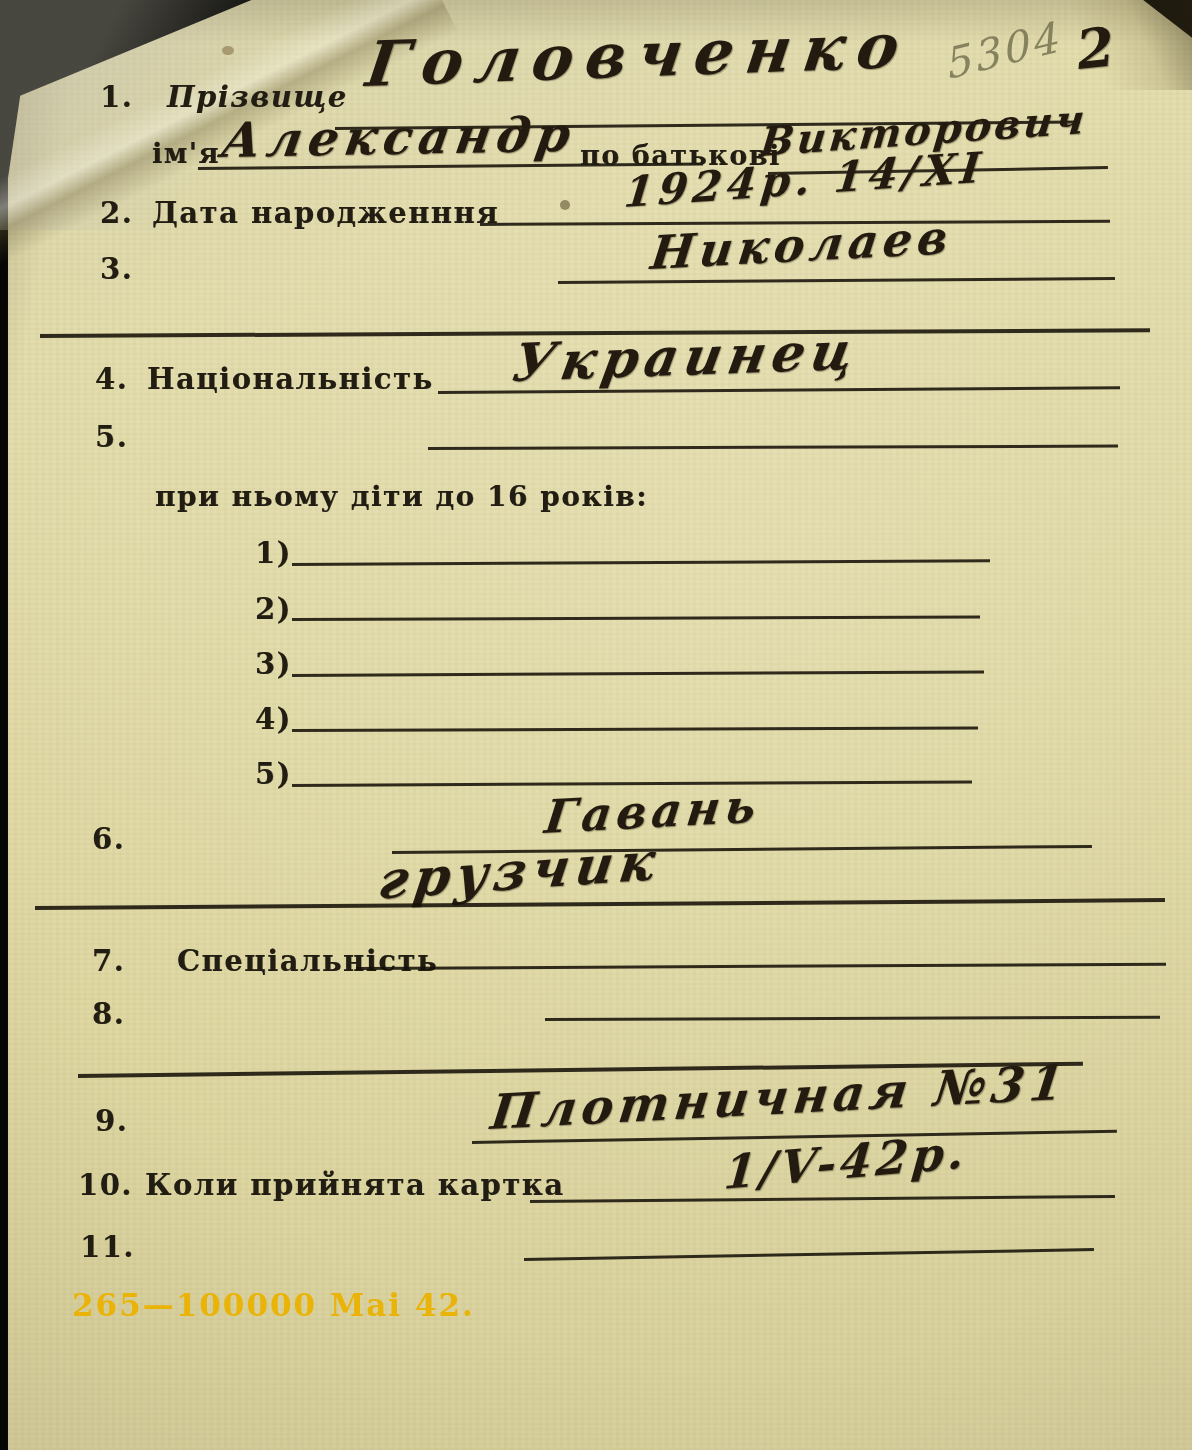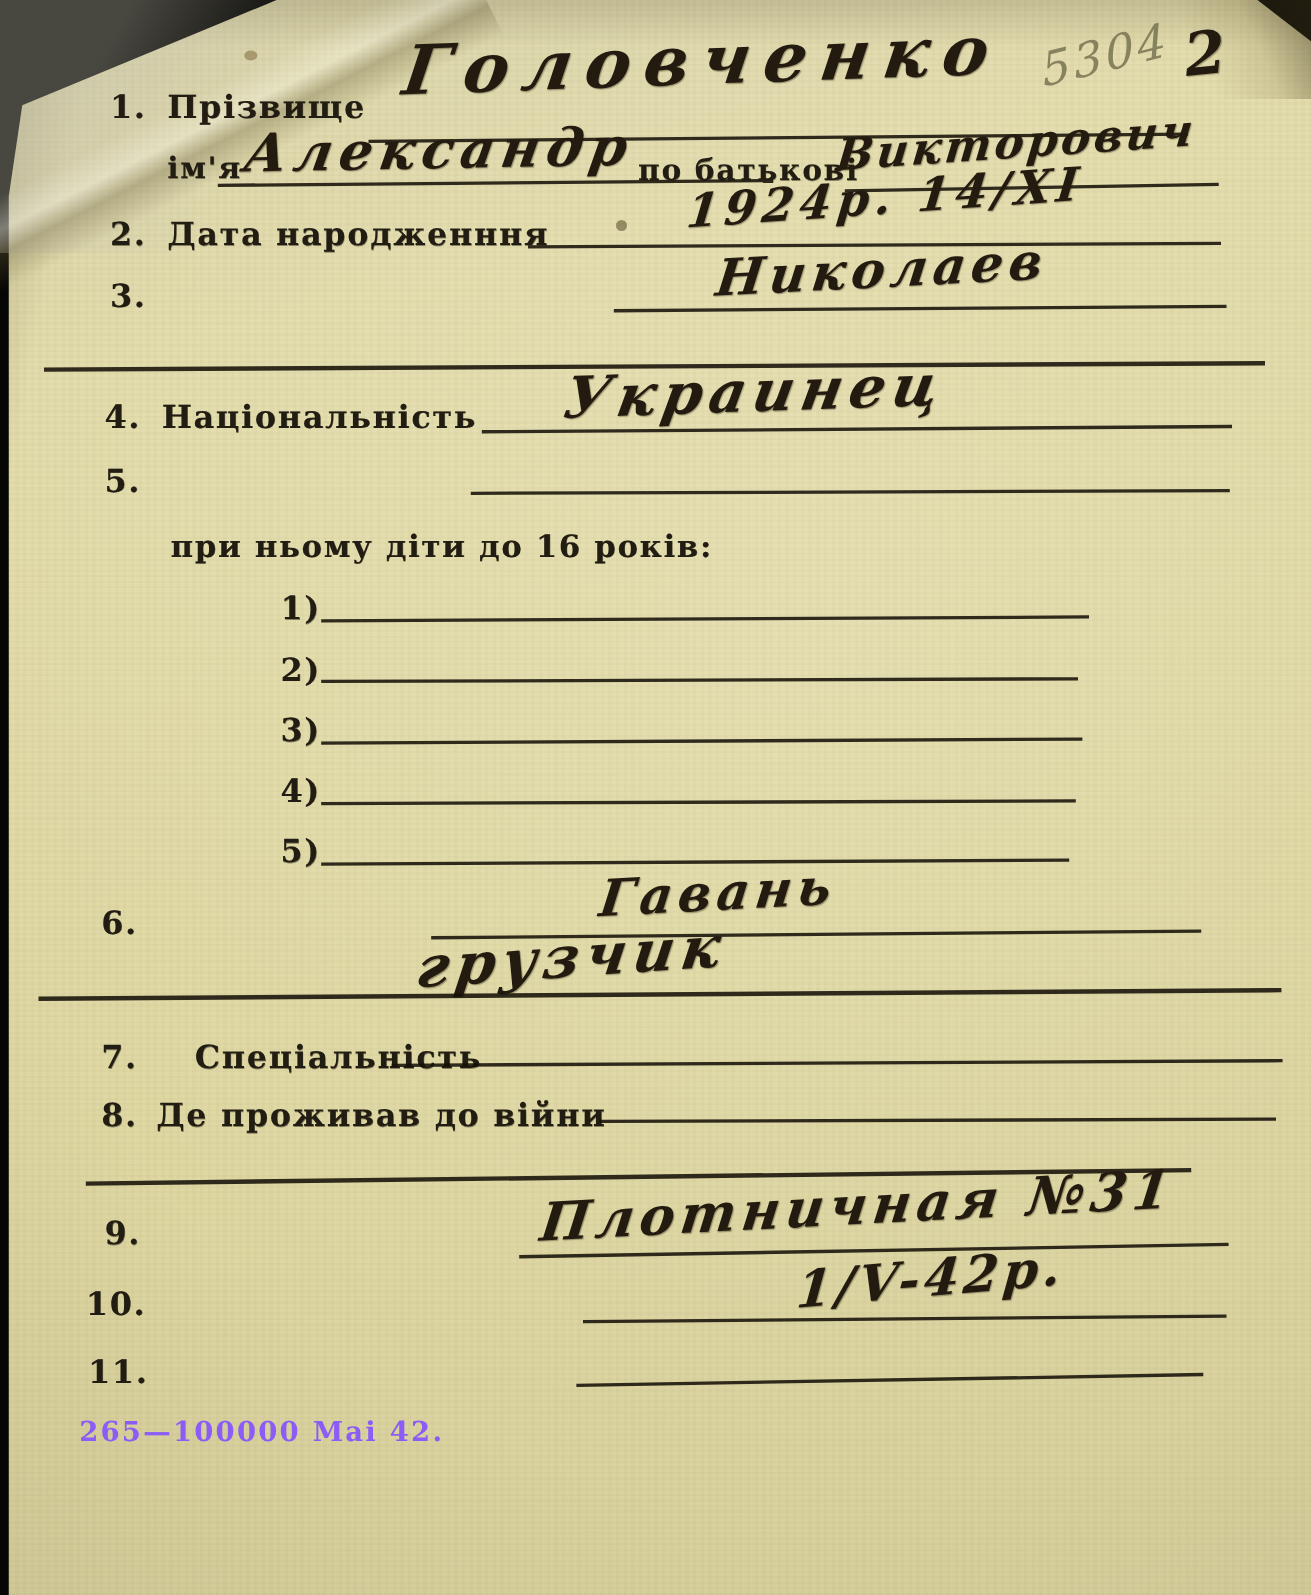--- a/index.html
+++ b/index.html
@@ -74,42 +74,42 @@
   }
   .hw-pencil {
     color: rgba(118,115,80,0.85);
     font-weight: 400;
     text-shadow: none;
   }
   .imprint {
     position: absolute;
     font-family: "DejaVu Serif", serif;
     font-weight: 700;
-    font-size: 25px;
-    color: #8b5cf6;
+    font-size: 31px;
+    color: #eab308;
     letter-spacing: 2px;
     white-space: nowrap;
   }
 </style>
 </head>
 <body>
 
 <div class="stage">
   <div class="paper"></div>
   <div class="crease-light"></div>
   <div class="crease-line"></div>
   <div class="corner-shade-tr"></div>
   <div class="stain" style="left:222px; top:46px; width:12px; height:9px; background:rgba(110,85,40,0.45);"></div>
   <div class="stain" style="left:560px; top:200px; width:10px; height:10px; background:rgba(70,55,25,0.5);"></div>
 
   <div class="hw hw-pencil" style="left:950px; top:40px; font-size:42px; transform:rotate(-14deg) skewX(-8deg); letter-spacing:3px;">5304</div>
   <div class="hw" style="left:1080px; top:18px; font-size:54px; transform:rotate(-6deg);">2</div>
 
   <span class="lbl" style="left:100px; top:80px;">1.</span>
-  <span class="lbl" style="left:152px; top:80px;">Прізвище</span>
+  <span class="lbl" style="left:167px; top:80px;font-style:italic;">Прізвище</span>
   <div class="fill-line" style="left:335px; top:127px; width:745px; transform:rotate(-0.5deg);"></div>
   <div class="hw" style="left:362px; top:28px; font-size:62px; letter-spacing:12px; transform:rotate(-2deg) skewX(-10deg);">Головченко</div>
 
   <span class="lbl small" style="left:152px; top:138px;">ім'я</span>
   <div class="fill-line" style="left:198px; top:167px; width:505px; transform:rotate(-0.5deg);"></div>
   <div class="hw" style="left:218px; top:112px; font-size:48px; letter-spacing:6px; transform:rotate(-1deg) skewX(-10deg);">Александр</div>
   <span class="lbl small" style="left:580px; top:140px;">по батькові</span>
   <div class="fill-line" style="left:768px; top:172px; width:340px; transform:rotate(-1deg);"></div>
   <div class="hw" style="left:758px; top:118px; font-size:40px; letter-spacing:3px; transform:rotate(-4deg) skewX(-10deg);">Викторович</div>
 
@@ -149,29 +149,29 @@
   <div class="fill-line" style="left:392px; top:851px; width:700px; transform:rotate(-0.5deg);"></div>
   <div class="hw" style="left:542px; top:790px; font-size:46px; letter-spacing:5px; transform:rotate(-3deg) skewX(-10deg);">Гавань</div>
   <div class="hw" style="left:375px; top:850px; font-size:52px; letter-spacing:6px; transform:rotate(-4deg) skewX(-12deg);">грузчик</div>
   <div class="fill-line thick" style="left:35px; top:906px; width:1130px; transform:rotate(-0.4deg);"></div>
 
   <span class="lbl" style="left:92px; top:944px;">7.</span>
   <span class="lbl" style="left:142px; top:944px;margin-left:35px;">Спеціальність</span>
   <div class="fill-line" style="left:356px; top:967px; width:810px; transform:rotate(-0.3deg);"></div>
 
   <span class="lbl" style="left:92px; top:997px;">8.</span>
-  <span class="lbl" style="left:142px; top:997px;">Де проживав до війни</span>
   <div class="fill-line" style="left:545px; top:1018px; width:615px; transform:rotate(-0.2deg);"></div>
   <div class="fill-line thick" style="left:78px; top:1074px; width:1005px; transform:rotate(-0.7deg);"></div>
 
   <span class="lbl" style="left:95px; top:1104px;">9.</span>
   <div class="fill-line" style="left:472px; top:1141px; width:645px; transform:rotate(-1deg);"></div>
   <div class="hw" style="left:488px; top:1084px; font-size:48px; letter-spacing:5px; transform:rotate(-3deg) skewX(-10deg);">Плотничная №31</div>
 
   <span class="lbl" style="left:78px; top:1168px;">10.</span>
+  <span class="lbl" style="left:145px; top:1168px;">Коли прийнята картка</span>
   <div class="fill-line" style="left:530px; top:1200px; width:585px; transform:rotate(-0.5deg);"></div>
   <div class="hw" style="left:722px; top:1146px; font-size:46px; letter-spacing:4px; transform:rotate(-5deg) skewX(-10deg);">1/V-42р.</div>
 
   <span class="lbl" style="left:80px; top:1230px;">11.</span>
   <div class="fill-line" style="left:524px; top:1258px; width:570px; transform:rotate(-1deg);"></div>
 
   <span class="imprint" style="left:72px; top:1287px;">265—100000 Mai 42.</span>
 </div>
 
 </body></html>

